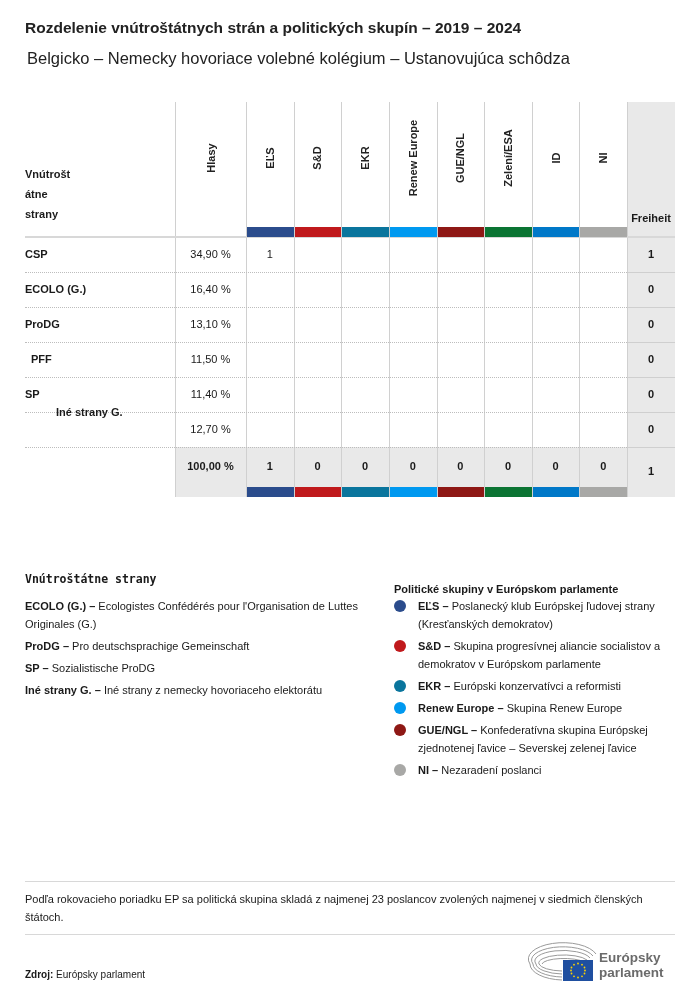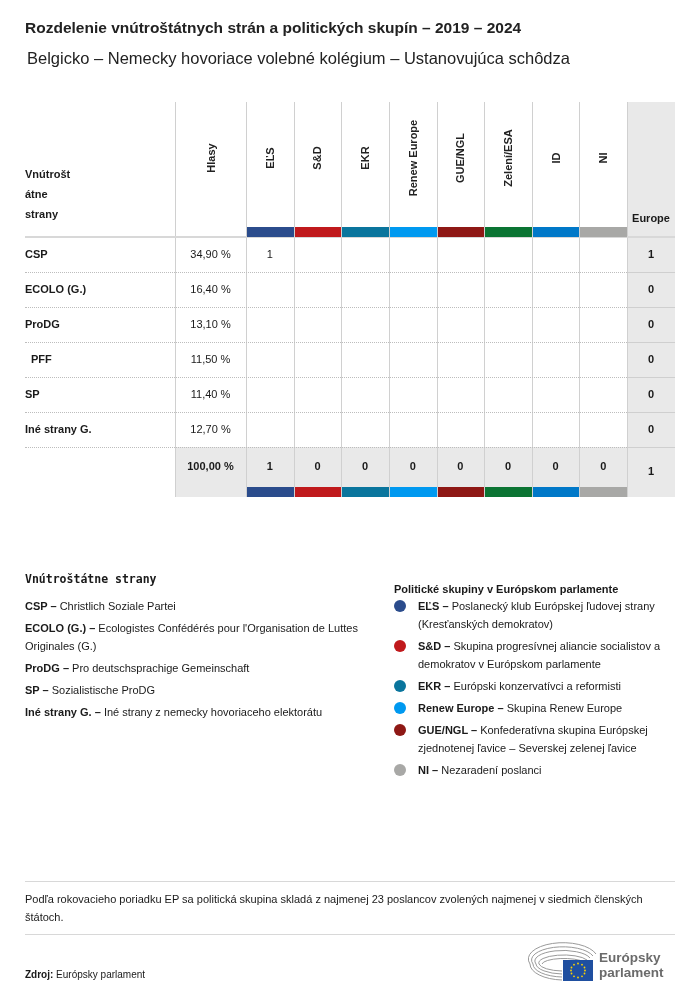--- a/index.html
+++ b/index.html
@@ -92,21 +92,21 @@
     <div class="colorbar" style="left: 437.5px; top: 487px; width: 46.625px; background: rgb(142, 24, 21);"></div>
     <div class="vhead" style="width: 120px; left: 447.938px; top: 152px;">Zelení/ESA</div>
     <div class="colorbar" style="left: 485.125px; top: 227px; width: 46.625px; background: rgb(11, 116, 51);"></div>
     <div class="colorbar" style="left: 485.125px; top: 487px; width: 46.625px; background: rgb(11, 116, 51);"></div>
     <div class="vhead" style="width: 120px; left: 495.562px; top: 152px;">ID</div>
     <div class="colorbar" style="left: 532.75px; top: 227px; width: 46.625px; background: rgb(0, 120, 200);"></div>
     <div class="colorbar" style="left: 532.75px; top: 487px; width: 46.625px; background: rgb(0, 120, 200);"></div>
     <div class="vhead" style="width: 120px; left: 543.188px; top: 152px;">NI</div>
     <div class="colorbar" style="left: 580.375px; top: 227px; width: 46.625px; background: rgb(168, 168, 166);"></div>
     <div class="colorbar" style="left: 580.375px; top: 487px; width: 46.625px; background: rgb(168, 168, 166);"></div>
-    <div class="kresiel-head">Europe</div>
+    <div class="kresiel-head">Freiheit</div>
     <div class="party" style="top: 248px;">CSP</div>
     <div class="cell" style="left: 175px; width: 71px; top: 248px;">34,90 %</div>
     <div class="cell" style="left: 246px; width: 47.625px; top: 248px;">1</div>
     <div class="cell" style="left: 293.625px; width: 47.625px; top: 248px;"></div>
     <div class="cell" style="left: 341.25px; width: 47.625px; top: 248px;"></div>
     <div class="cell" style="left: 388.875px; width: 47.625px; top: 248px;"></div>
     <div class="cell" style="left: 436.5px; width: 47.625px; top: 248px;"></div>
     <div class="cell" style="left: 484.125px; width: 47.625px; top: 248px;"></div>
     <div class="cell" style="left: 531.75px; width: 47.625px; top: 248px;"></div>
     <div class="cell" style="left: 579.375px; width: 47.625px; top: 248px;"></div>
@@ -148,21 +148,21 @@
     <div class="cell" style="left: 175px; width: 71px; top: 388px;">11,40 %</div>
     <div class="cell" style="left: 246px; width: 47.625px; top: 388px;"></div>
     <div class="cell" style="left: 293.625px; width: 47.625px; top: 388px;"></div>
     <div class="cell" style="left: 341.25px; width: 47.625px; top: 388px;"></div>
     <div class="cell" style="left: 388.875px; width: 47.625px; top: 388px;"></div>
     <div class="cell" style="left: 436.5px; width: 47.625px; top: 388px;"></div>
     <div class="cell" style="left: 484.125px; width: 47.625px; top: 388px;"></div>
     <div class="cell" style="left: 531.75px; width: 47.625px; top: 388px;"></div>
     <div class="cell" style="left: 579.375px; width: 47.625px; top: 388px;"></div>
     <div class="cell b" style="left: 627px; width: 48px; top: 388px;">0</div>
-    <div class="party" style="top: 423px;">Iné strany G.</div>
+    <div class="party" style="top: 406px; margin-left: 31px;">Iné strany G.</div>
     <div class="cell" style="left: 175px; width: 71px; top: 423px;">12,70 %</div>
     <div class="cell" style="left: 246px; width: 47.625px; top: 423px;"></div>
     <div class="cell" style="left: 293.625px; width: 47.625px; top: 423px;"></div>
     <div class="cell" style="left: 341.25px; width: 47.625px; top: 423px;"></div>
     <div class="cell" style="left: 388.875px; width: 47.625px; top: 423px;"></div>
     <div class="cell" style="left: 436.5px; width: 47.625px; top: 423px;"></div>
     <div class="cell" style="left: 484.125px; width: 47.625px; top: 423px;"></div>
     <div class="cell" style="left: 531.75px; width: 47.625px; top: 423px;"></div>
     <div class="cell" style="left: 579.375px; width: 47.625px; top: 423px;"></div>
     <div class="cell b" style="left: 627px; width: 48px; top: 423px;">0</div>
@@ -173,21 +173,20 @@
     <div class="cell b" style="left: 388.875px; width: 47.625px; top: 460px;">0</div>
     <div class="cell b" style="left: 436.5px; width: 47.625px; top: 460px;">0</div>
     <div class="cell b" style="left: 484.125px; width: 47.625px; top: 460px;">0</div>
     <div class="cell b" style="left: 531.75px; width: 47.625px; top: 460px;">0</div>
     <div class="cell b" style="left: 579.375px; width: 47.625px; top: 460px;">0</div>
     <div class="cell b" style="left: 627px; width: 48px; top: 465px;">1</div>
   </div>
 
 <div class="legend-left-title">Vnútroštátne strany</div>
 <div class="legend-left" id="legend-left">
-    <div><span class="lbl">CSP –</span> <span>Christlich Soziale Partei</span></div>
     <div><span class="lbl">ECOLO (G.) –</span> <span>Ecologistes Confédérés pour l'Organisation de Luttes Originales (G.)</span></div>
     <div><span class="lbl">ProDG –</span> <span>Pro deutschsprachige Gemeinschaft</span></div>
     <div><span class="lbl">SP –</span> <span>Sozialistische ProDG</span></div>
     <div><span class="lbl">Iné strany G. –</span> <span>Iné strany z nemecky hovoriaceho elektorátu</span></div>
   </div>
 
 <div class="legend-right-title">Politické skupiny v Európskom parlamente</div>
 <div class="legend-right" id="legend-right">
     <div class="gitem"><span class="dot" style="background:#2b4c8c"></span><span class="lbl">EĽS –</span> <span>Poslanecký klub Európskej ľudovej strany (Kresťanských demokratov)</span></div>
     <div class="gitem"><span class="dot" style="background:#c0191c"></span><span class="lbl">S&amp;D –</span> <span>Skupina progresívnej aliancie socialistov a demokratov v Európskom parlamente</span></div>

